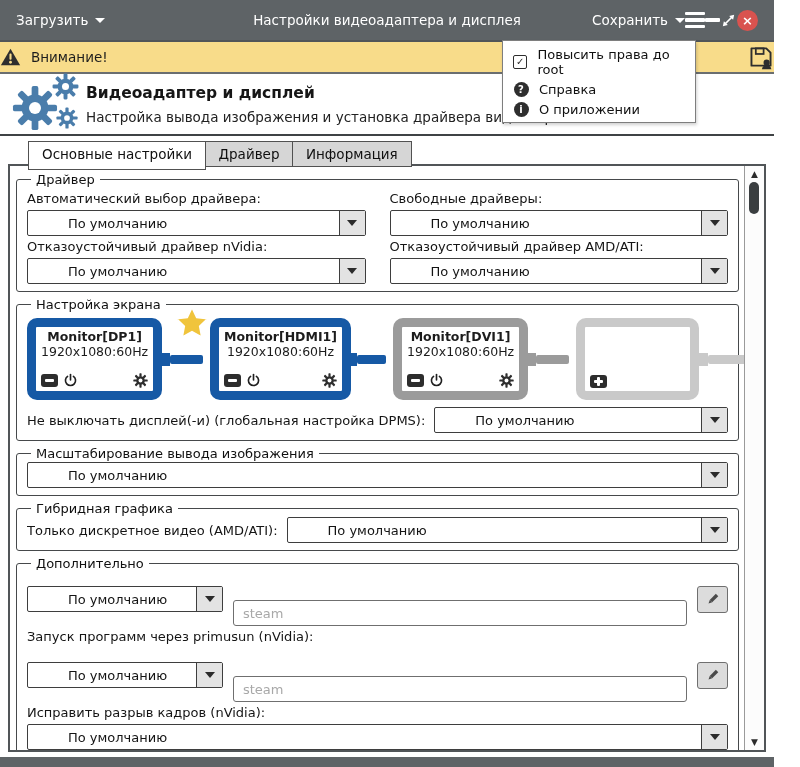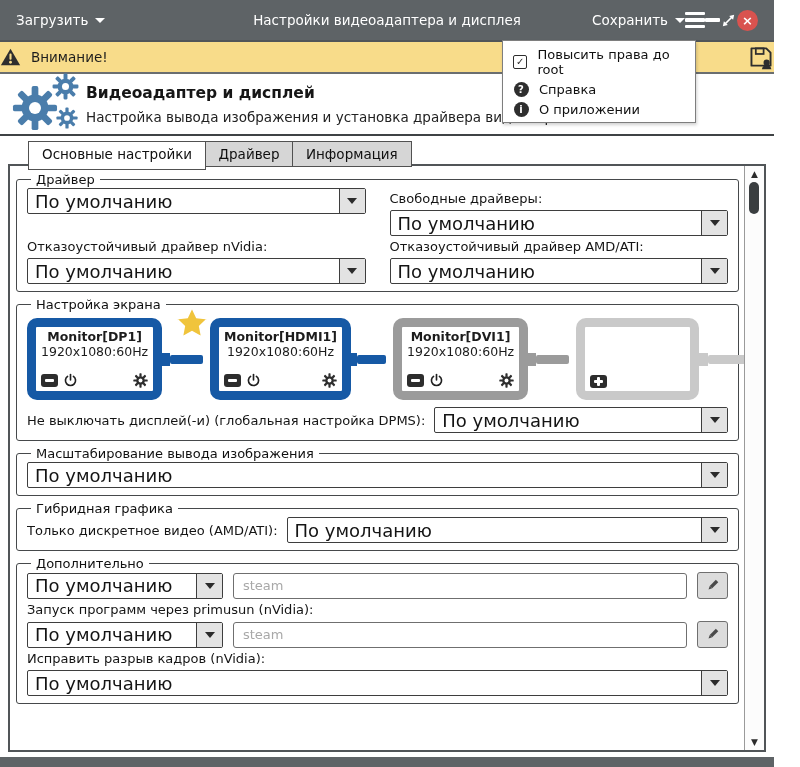--- a/index.html
+++ b/index.html
@@ -56,21 +56,21 @@
   .vscroll{position:absolute;top:0;bottom:0;right:0;width:19px;background:#fcfcfc;border-left:1.4px solid #9a9a9a;}
   .vs-arrow{position:absolute;left:0;right:0;text-align:center;font-size:9px;color:#2b2b2b;cursor:pointer;}
   .vs-up{top:3px;} .vs-down{bottom:3px;}
   .vs-thumb{position:absolute;top:16px;left:3.6px;width:10px;height:32px;background:#3a3e40;border-radius:5px;cursor:pointer;}
 
   fieldset{border:1.6px solid #46494b;border-radius:3px;margin:0 0 5px 0;padding:1px 10px 7px;min-width:0;}
   legend{font-size:13px;padding:0 5px;margin-left:4px;color:#101010;}
   .f-label{font-size:13px;color:#141414;margin:3px 0 4px;white-space:nowrap;overflow:hidden;}
 
   .combo{display:flex;height:26px;border:1.5px solid #3e3e3e;border-radius:2px;background:#fff;cursor:pointer;box-sizing:border-box;}
-  .combo-value{flex:1;display:flex;align-items:center;padding:0 7px;font-size:18px;color:#141414;white-space:nowrap;overflow:hidden;}
+  .combo-value{flex:1;display:flex;align-items:center;padding:0 7px;font-size:13px;color:#141414;white-space:nowrap;overflow:hidden;margin-left:33px;}
   .combo-btn{width:25px;background:#e3e3e3;border-left:1.5px solid #3e3e3e;display:flex;align-items:center;justify-content:center;}
   .tri{width:0;height:0;border-left:5px solid transparent;border-right:5px solid transparent;border-top:6px solid #2b2b2b;}
   .combo.small{width:196px;flex:none;}
 
   .grid2{display:grid;grid-template-columns:1fr 1fr;column-gap:24px;}
 
   
   .mon-row{display:flex;gap:7px;margin:5px 0 7px;position:relative;align-items:flex-start;}
   .monitor{width:176px;display:flex;flex-direction:row;align-items:center;position:relative;flex:none;cursor:pointer;}
   .mon-screen{width:176px;height:82px;border:9px solid #000;border-radius:10px;background:#fff;box-sizing:border-box;
@@ -91,21 +91,21 @@
   .mon-base{width:68px;height:9px;border-radius:2px;}
   .star{position:absolute;top:-13px;right:-7px;width:36px;height:36px;z-index:3;pointer-events:none;}
 
   .dpms{display:flex;align-items:center;gap:9px;}
   .dpms .combo{flex:1;}
   .inline-row{display:flex;align-items:center;gap:9px;}
   .inline-row .combo{flex:1;}
 
   .xrow{display:flex;align-items:center;gap:10px;margin-bottom:1px;}
   .txt{flex:1;height:26px;border:1.4px solid #6f6f6f;border-radius:3px;padding:0 9px;font-size:13px;
-       color:#333;font-family:"DejaVu Sans",sans-serif;box-sizing:border-box;background:#fff;min-width:0;}
+       color:#333;font-family:"DejaVu Sans",sans-serif;box-sizing:border-box;background:#fff;min-width:0;margin-top:28px;}
   .txt::placeholder{color:#a8a8a8;}
   .editbtn{width:31px;height:27px;background:#dcdcdc;border:1.4px solid #6f6f6f;border-radius:3px;
            display:flex;align-items:center;justify-content:center;padding:0;cursor:pointer;flex:none;}
 
   .bottomstrip{position:absolute;left:0;right:0;bottom:0;height:10px;background:#5e6366;}
 </style>
 </head>
 <body>
 
 <svg style="position:absolute;width:0;height:0" aria-hidden="true">
@@ -225,20 +225,21 @@
     <div class="tab">Информация</div>
   </div>
 
   <div class="contentbox">
     <div class="scrollpane">
 
       <fieldset>
         <legend>Драйвер</legend>
         <div class="grid2">
           <div>
+            <div class="f-label">Автоматический выбор драйвера:</div>
             <div class="combo">
               <span class="combo-value">По умолчанию</span>
               <span class="combo-btn">
                   <i class="tri"></i>
                 </span>
             </div>
           </div>
           <div>
             <div class="f-label">Свободные драйверы:</div>
             <div class="combo">

